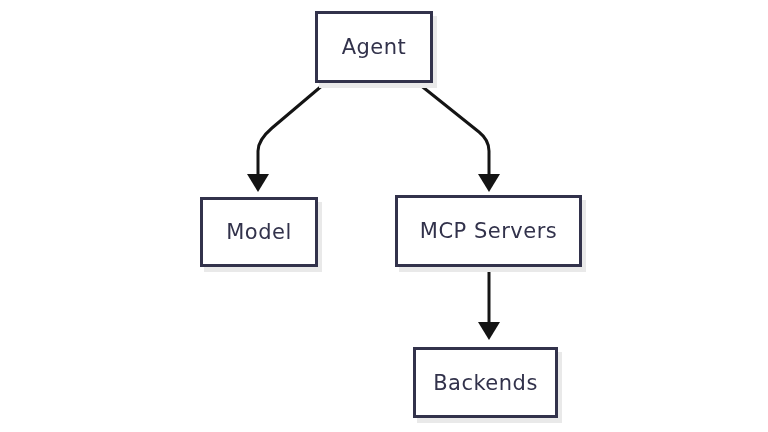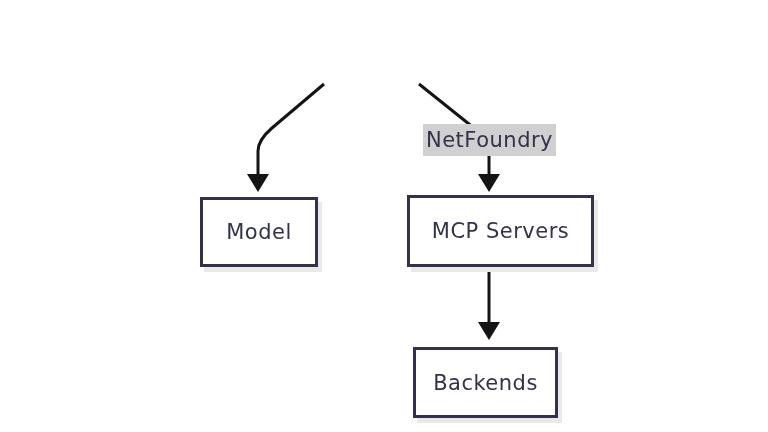--- a/index.html
+++ b/index.html
@@ -47,21 +47,21 @@
     display: flex;
     align-items: center;
     justify-content: center;
     color: var(--node-text);
     font-size: 21px;
     letter-spacing: 0.5px;
     white-space: nowrap;
   }
   .node-agent    { left: 315px; top: 11px;  width: 118px; height: 72px; }
   .node-model    { left: 200px; top: 197px; width: 118px; height: 70px; }
-  .node-mcp      { left: 395px; top: 195px; width: 187px; height: 72px; margin-left: 12px; }
+  .node-mcp      { left: 395px; top: 195px; width: 187px; height: 72px; }
   .node-backends { left: 413px; top: 347px; width: 145px; height: 71px; }
   .edge-label {
     position: absolute;
     z-index: 2;
     left: 423px; top: 124px;
     width: 133px; height: 32px;
     background: var(--edge-label-bg);
     display: flex;
     align-items: center;
     justify-content: center;
@@ -87,22 +87,24 @@
       <path d="M 419 84 L 479 132 Q 489 140 489 151 L 489 176"></path>
       <polygon points="478,174 500,174 489,192"></polygon>
     </g>
 
     <g>
       <path d="M 489 267 L 489 324"></path>
       <polygon points="478,322 500,322 489,340"></polygon>
     </g>
   </svg>
 
-  <div class="edge-label">NetFoundry</div>
 
+  <div class="node node-agent">
+    <span>Agent</span>
+  </div>
 
   <div class="node node-model">
     <span>Model</span>
   </div>
 
   <div class="node node-mcp">
     <span>MCP Servers</span>
   </div>
 
   <div class="node node-backends">

